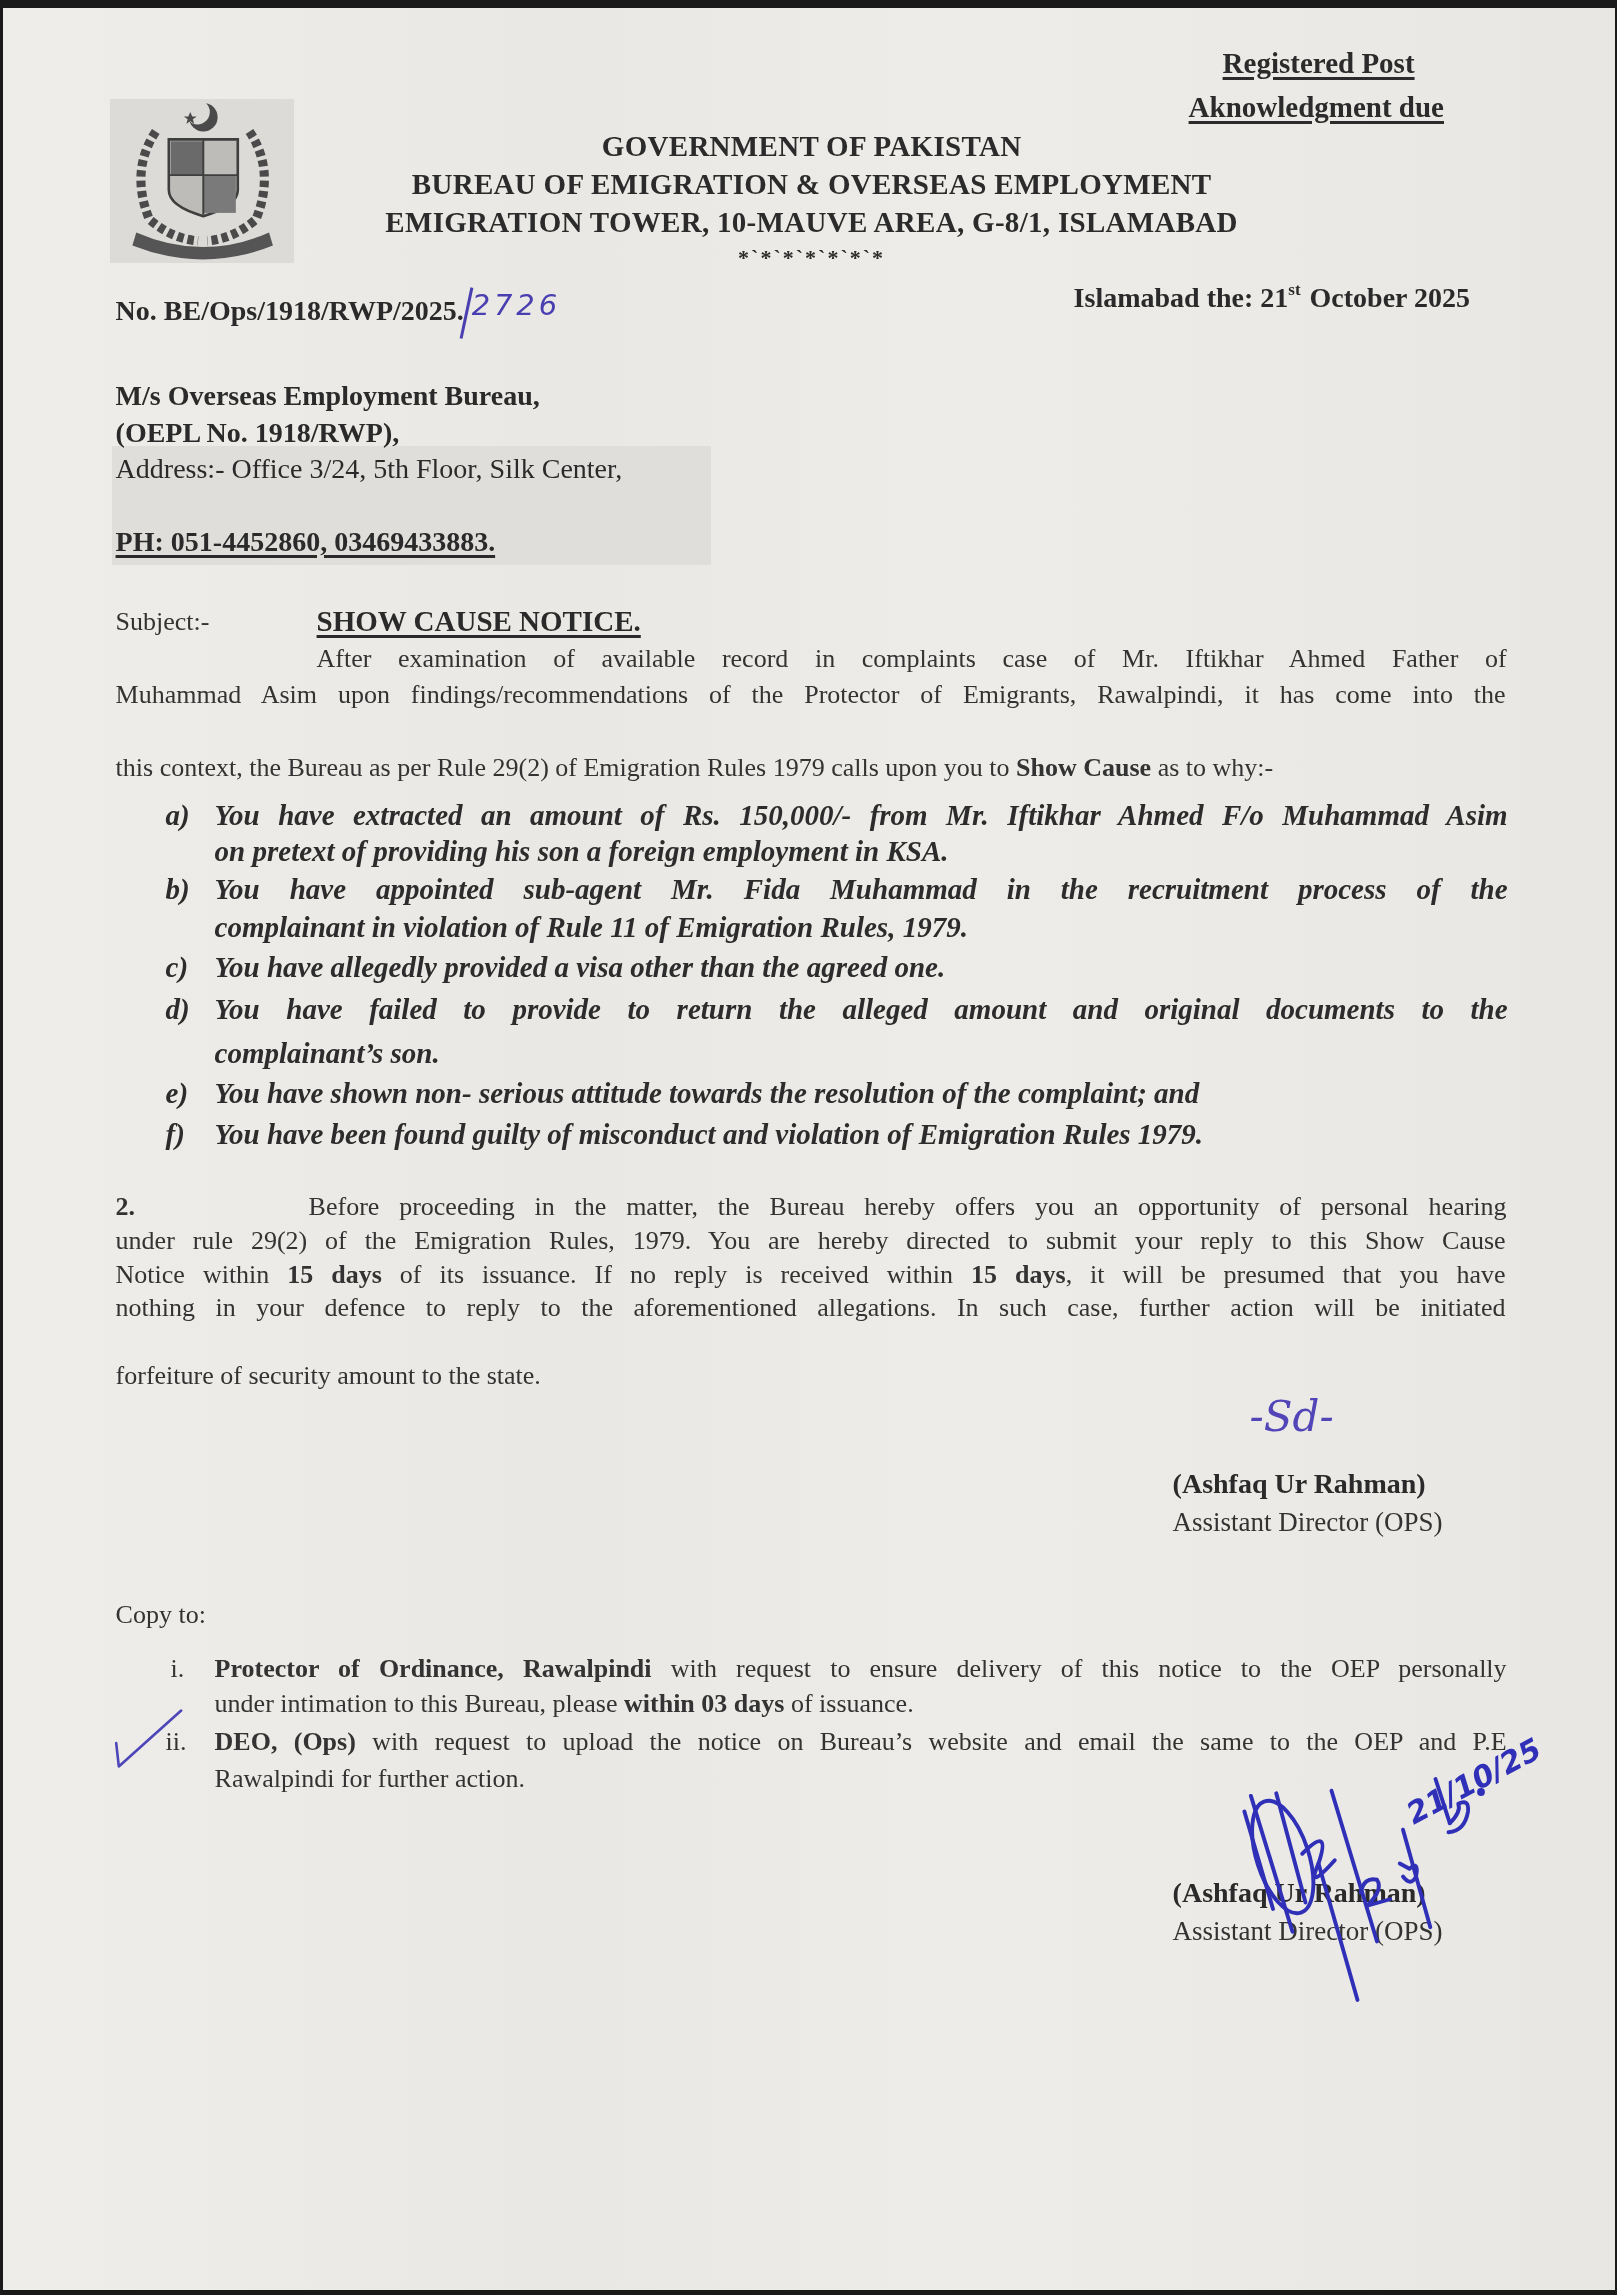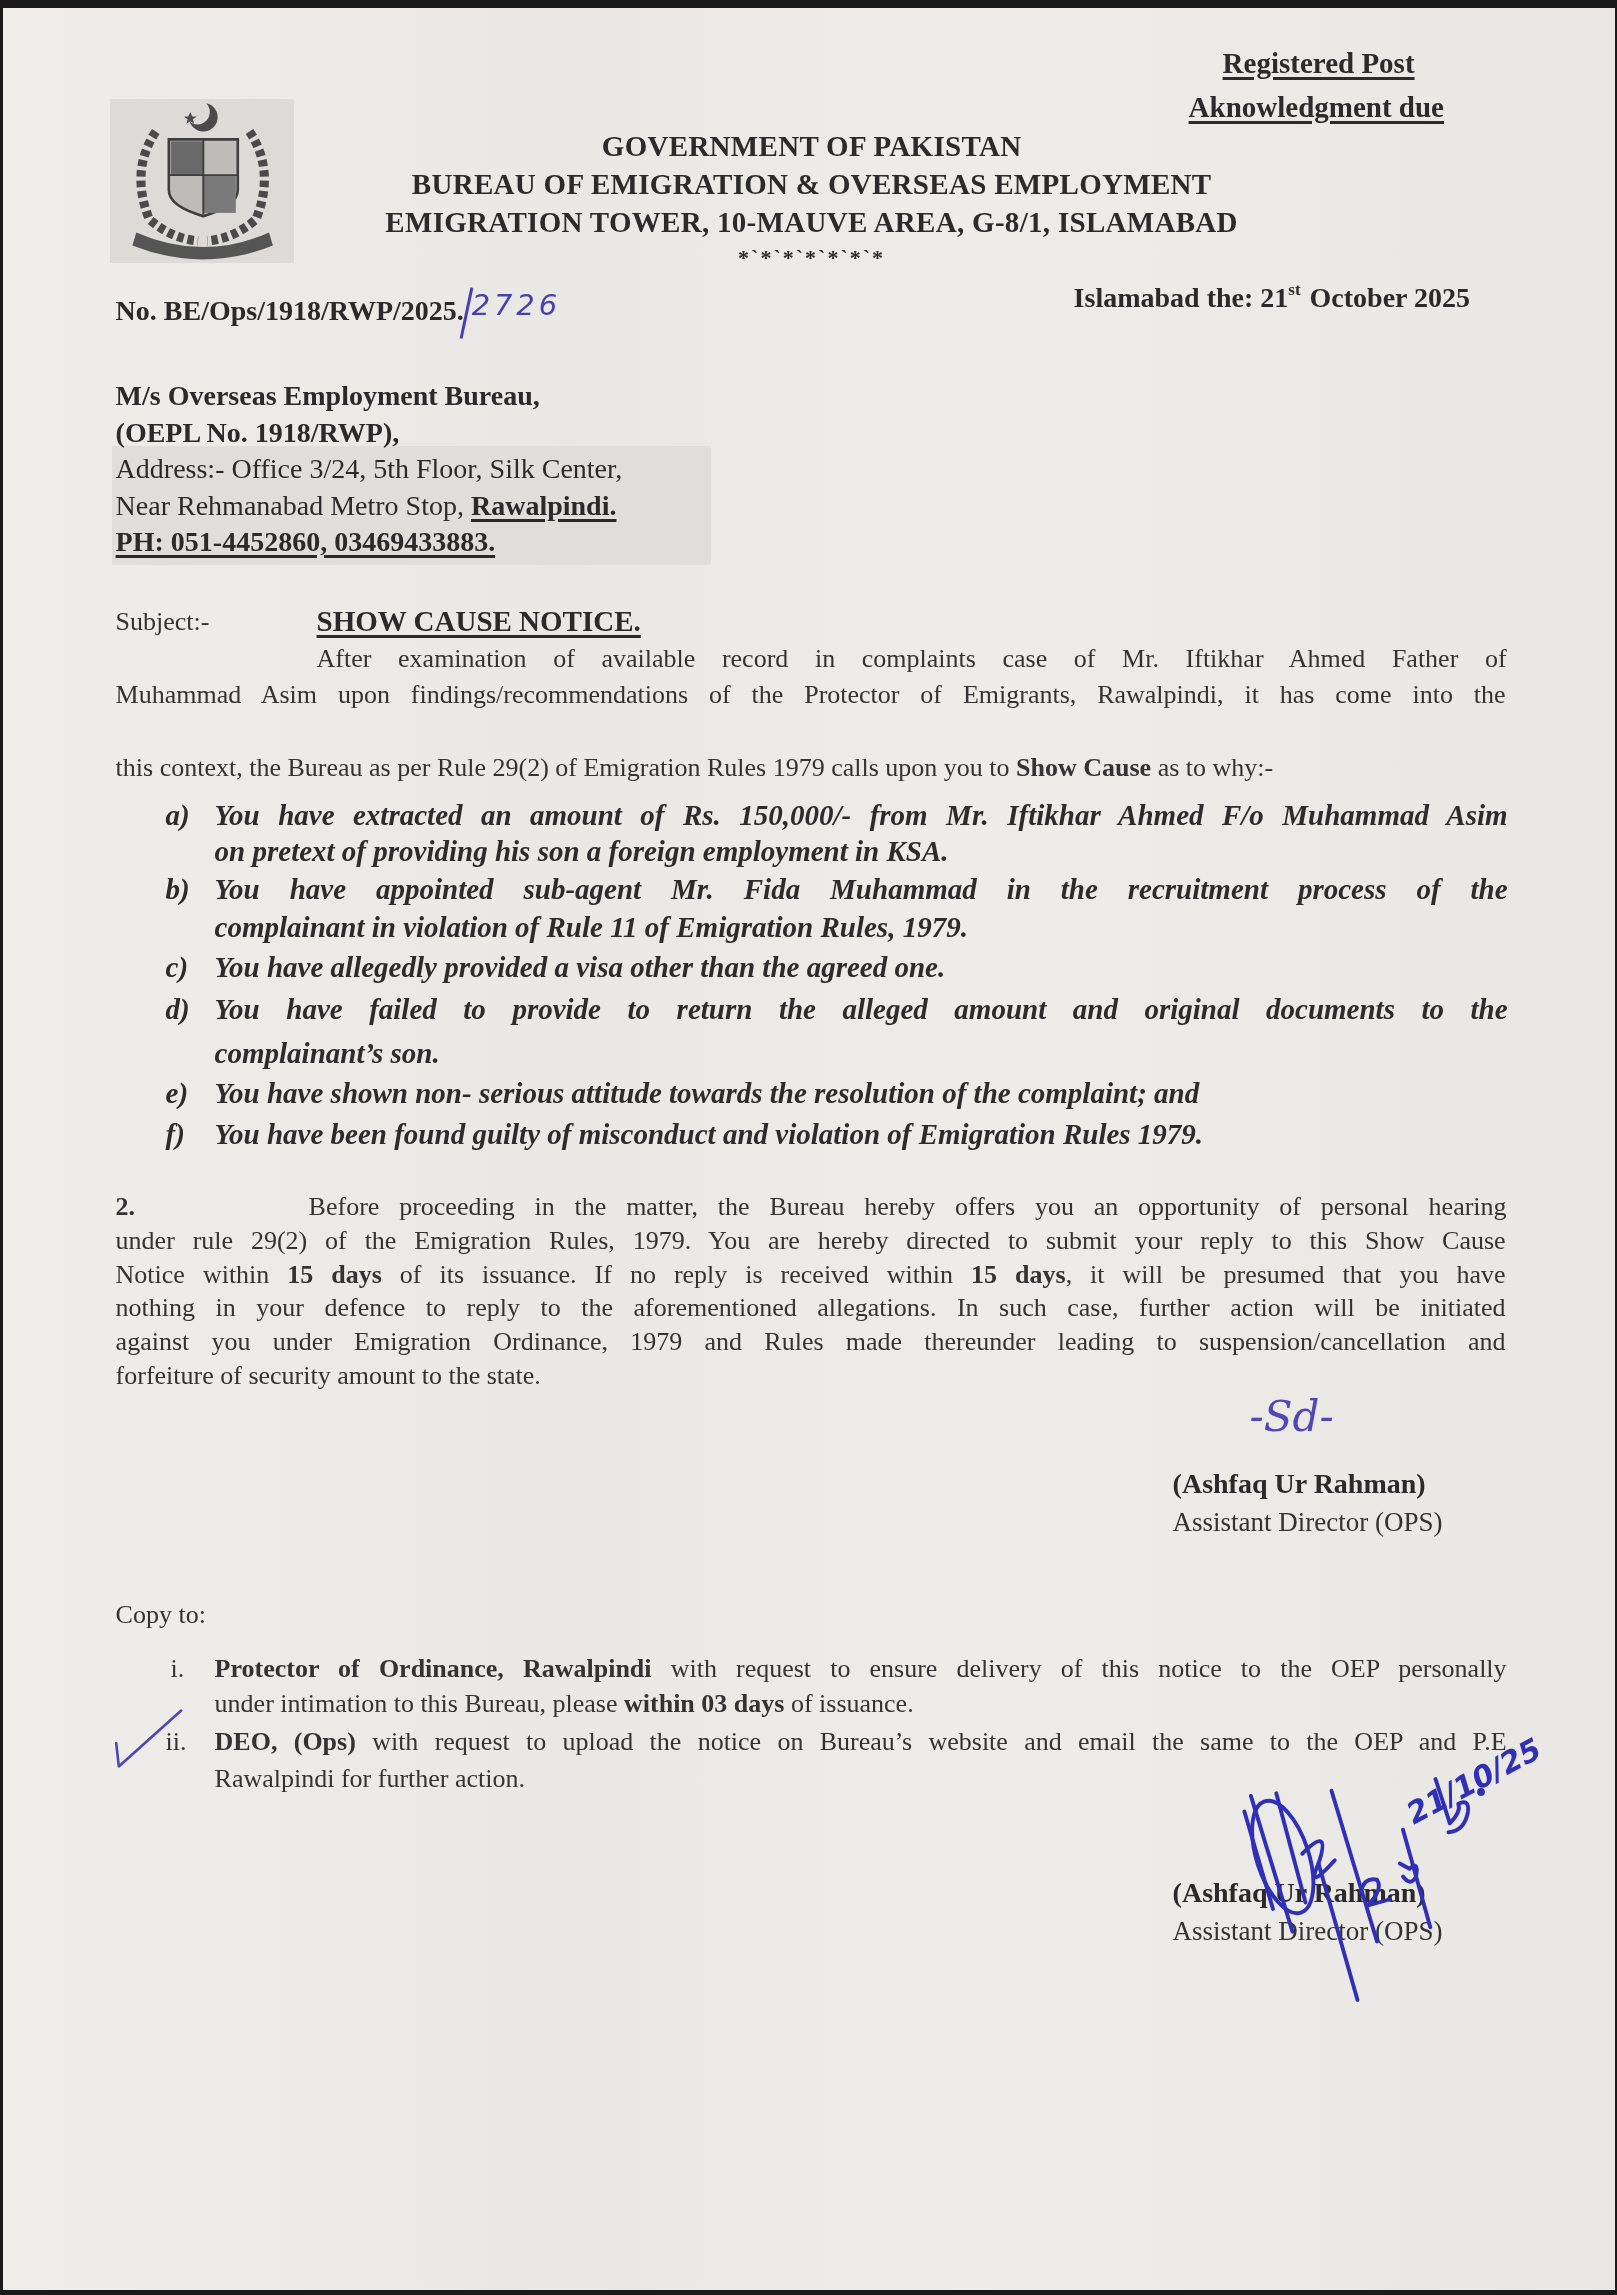--- a/index.html
+++ b/index.html
@@ -83,23 +83,20 @@
     <span>No. BE/Ops/1918/RWP/2025.</span><span class="slash"></span><span class="hand">2726</span>
   </div>
   <div class="abs date" style="left:1071px;top:274px;">
     <span>Islamabad the: 21</span><sup>st</sup><span>October 2025</span>
   </div>
 
   <div class="addr-bg"></div>
   <div class="abs addr b" style="top:372px;">M/s Overseas Employment Bureau,</div>
   <div class="abs addr b" style="top:409px;">(OEPL No. 1918/RWP),</div>
   <div class="abs addr" style="top:445px;">Address:- Office 3/24, 5th Floor, Silk Center,</div>
-  <div class="abs addr" style="top:482px;">
-    <span>Near Rehmanabad Metro Stop, </span><span class="b u">Rawalpindi.</span>
-  </div>
   <div class="abs addr b u" style="top:518px;">PH: 051-4452860, 03469433883.</div>
 
   <div class="abs body" style="top:599px;width:auto;">Subject:-</div>
   <div class="abs b u" style="left:314px;top:597px;font-size:29px;">SHOW CAUSE NOTICE.</div>
 
   <div class="abs body just" style="top:636px;left:314px;width:1190px;">After examination of available record in complaints case of Mr. Iftikhar Ahmed Father of</div>
   <div class="abs body just" style="top:672px;">Muhammad Asim upon findings/recommendations of the Protector of Emigrants, Rawalpindi, it has come into the</div>
   <div class="abs body" style="top:745px;">
     <span>this context, the Bureau as per Rule 29(2) of Emigration Rules 1979 calls upon you to </span><span class="b">Show Cause</span><span> as to why:-</span>
   </div>
@@ -138,21 +135,20 @@
     <span class="txt">You have been found guilty of misconduct and violation of Emigration Rules 1979.</span>
   </div>
 
   <div class="abs body b" style="top:1184px;width:auto;">2.</div>
   <div class="abs body just" style="top:1184px;left:306px;width:1198px;">Before proceeding in the matter, the Bureau hereby offers you an opportunity of personal hearing</div>
   <div class="abs body just" style="top:1218px;">under rule 29(2) of the Emigration Rules, 1979. You are hereby directed to submit your reply to this Show Cause</div>
   <div class="abs body just" style="top:1252px;">
     <span>Notice within </span><span class="b">15 days</span><span> of its issuance. If no reply is received within </span><span class="b">15 days</span><span>, it will be presumed that you have</span>
   </div>
   <div class="abs body just" style="top:1285px;">nothing in your defence to reply to the aforementioned allegations. In such case, further action will be initiated</div>
-  <div class="abs body just" style="top:1319px;">against you under Emigration Ordinance, 1979 and Rules made thereunder leading to suspension/cancellation and</div>
   <div class="abs body" style="top:1353px;">forfeiture of security amount to the state.</div>
 
   <div class="abs sd">-Sd-</div>
   <div class="abs sig-name" style="top:1460px;">(Ashfaq Ur Rahman)</div>
   <div class="abs sig-title" style="top:1499px;">Assistant Director (OPS)</div>
 
   <div class="abs copy" style="left:113px;top:1592px;">Copy to:</div>
 
   <div class="abs copy" style="left:168px;top:1646px;">i.</div>
   <div class="abs copy just" style="left:212px;top:1646px;width:1292px;">

